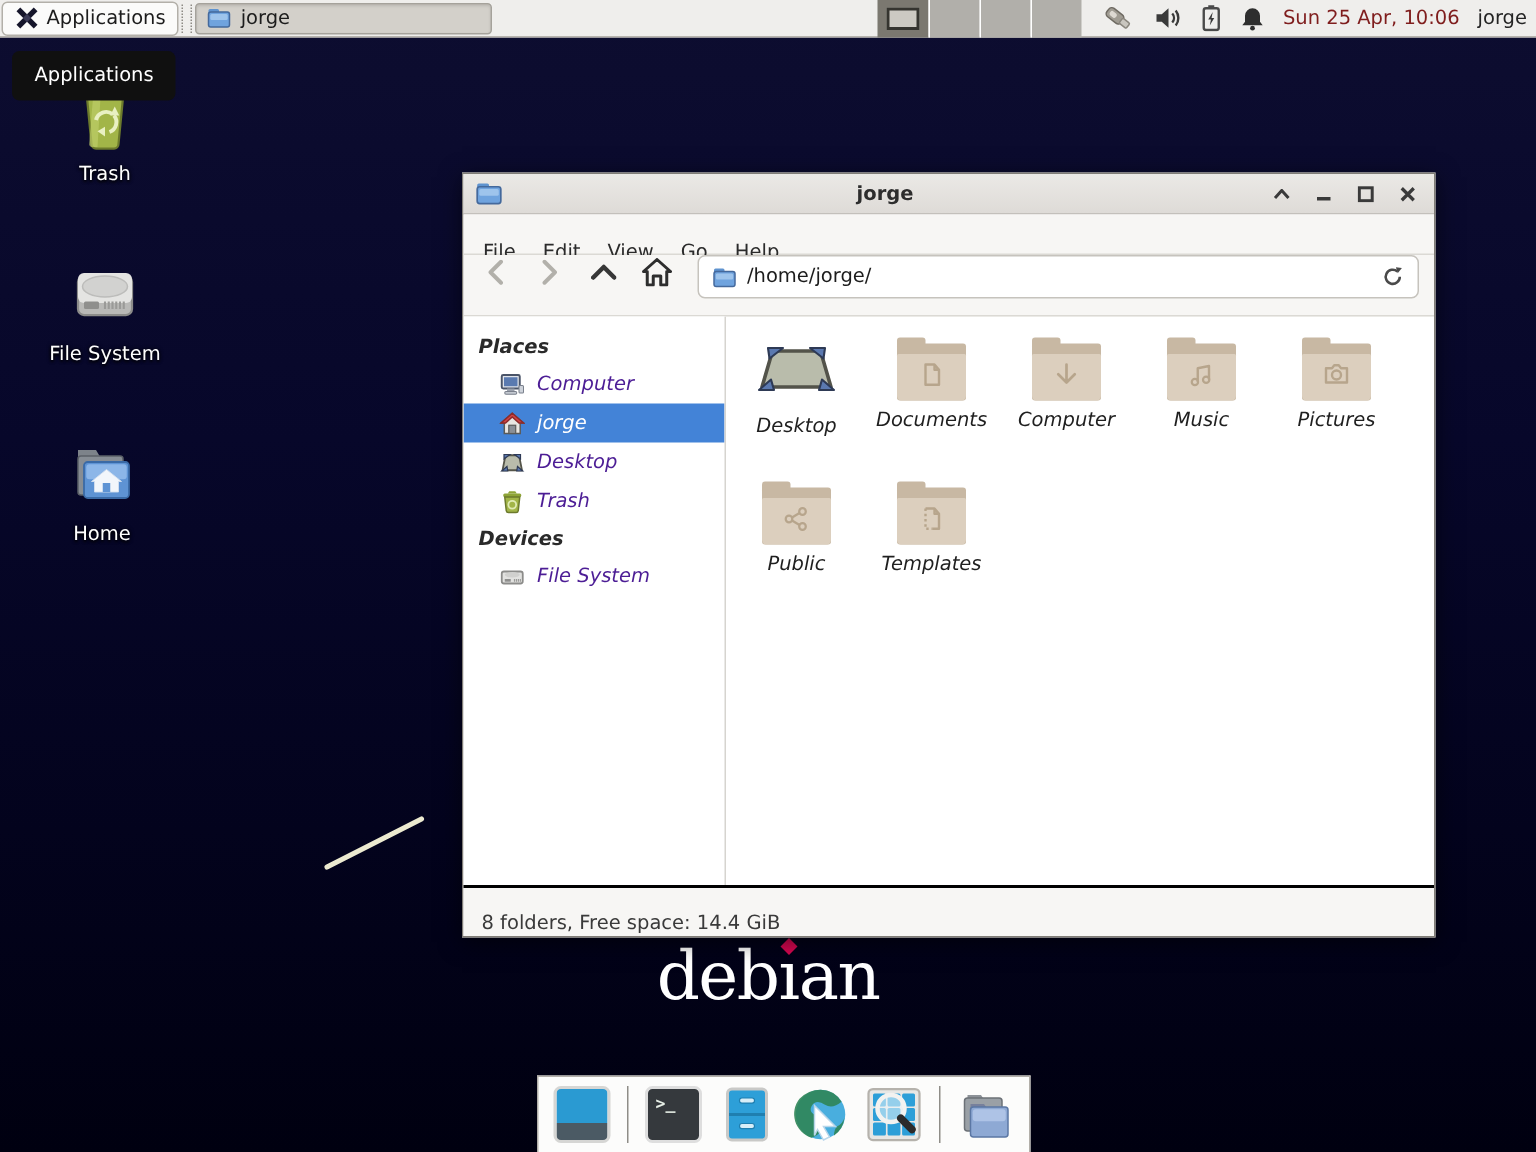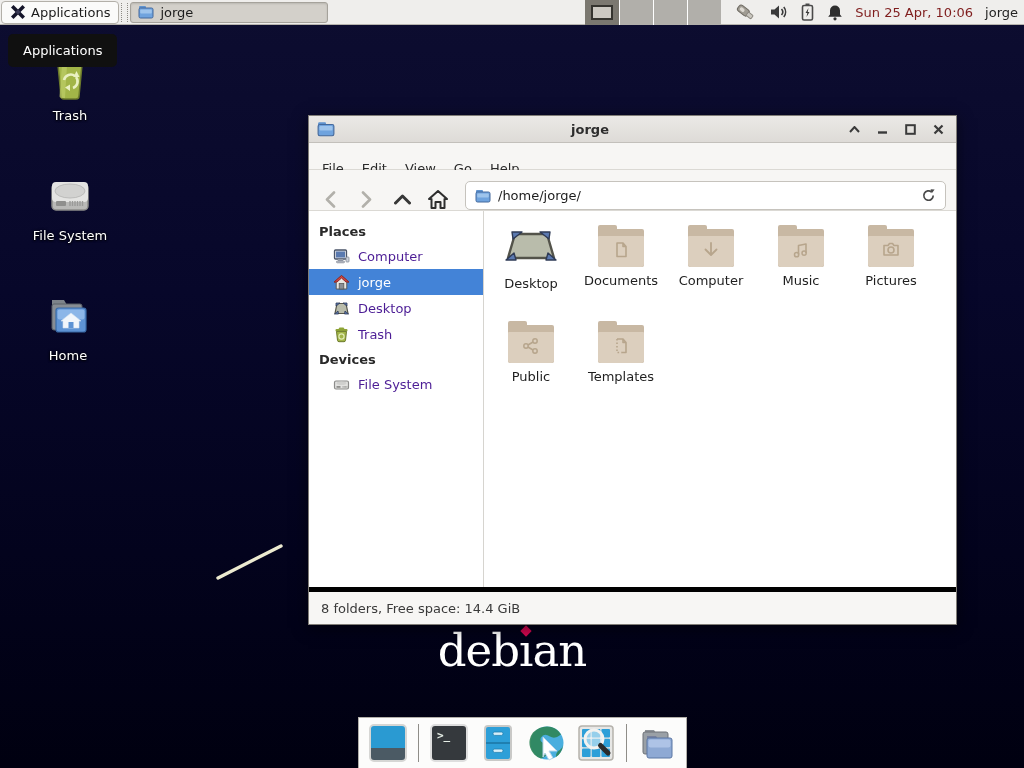--- a/index.html
+++ b/index.html
@@ -87,30 +87,30 @@
 
   .menubar {
     height:27px; background:#f7f6f4; border-bottom:1px solid #dbd9d4;
     display:flex; align-items:center; padding:0 4px;
   }
   .menubar .mitem { padding:4px 9px; color:#2b2b2b;margin-top:24px; }
   .menubar u { text-decoration:underline; }
 
   .toolbar {
     height:41px; background:#f7f6f4; border-bottom:1px solid #dbd9d4;
-    display:flex; align-items:flex-end; padding:0 10px; gap:14px;
+    display:flex; align-items:flex-start; padding:0 10px; gap:14px;
   }
   .nav-ic { display:flex; align-items:center; justify-content:center; width:22px; height:22px; }
   .pathbar {
     flex:1; height:29px; background:#fff; border:1px solid #c6c3bd; border-radius:5px;
     display:flex; align-items:center; gap:7px; padding:0 9px; margin-left:2px;
   }
   .pathbar .ptext { flex:1; color:#1c1c1c; }
 
-  .win-body { flex:1; display:flex; min-height:0; }
+  .win-body { flex:1; display:flex; min-height:0;font-style:italic; }
   .sidebar {
     width:175px; background:#fff; border-right:1px solid #d6d4cf;
     padding-top:8px; overflow:hidden;
   }
   .side-header { font-weight:bold; color:#2a2a2a; padding:5px 10px 4px 10px; }
   .side-row {
     height:26px; display:flex; align-items:center; gap:8px; padding-left:24px;
     color:#4c1d95;
   }
   .side-row.selected { background:#4383d7; color:#fff; }
@@ -132,22 +132,22 @@
   }
   .ffolder .back { position:absolute; inset:0; background:#c8b8a3; border-radius:2px; }
   .ffolder .front {
     position:absolute; left:0; right:0; bottom:0; height:31px;
     background:#dccfbe; border-radius:1px 1px 3px 3px;
   }
   .ffolder svg { position:absolute; left:50%; top:55%; transform:translate(-50%,-50%); }
   .fdesk { width:54px; height:40px; margin:0 auto; }
 
   .statusbar {
-    height:29px; background:#f7f6f4; border-top:5px solid #000000;
-    display:flex; align-items:center; padding:16px 12px; color:#3a3a3a;
+    height:29px; background:#f7f6f4; border-top:2px solid #000000;
+    display:flex; padding:16px 12px; color:#3a3a3a;
   }
 
   
   .debian-logo {
     position:absolute; left:0; top:624px; width:1024px; text-align:center;
     color:#fff; font-family:"DejaVu Serif","Liberation Serif",serif;
     font-size:45px; letter-spacing:-1px; z-index:3;
   }
   .debian-logo .i-wrap { position:relative; display:inline-block; }
   .debian-logo .i-dot {

